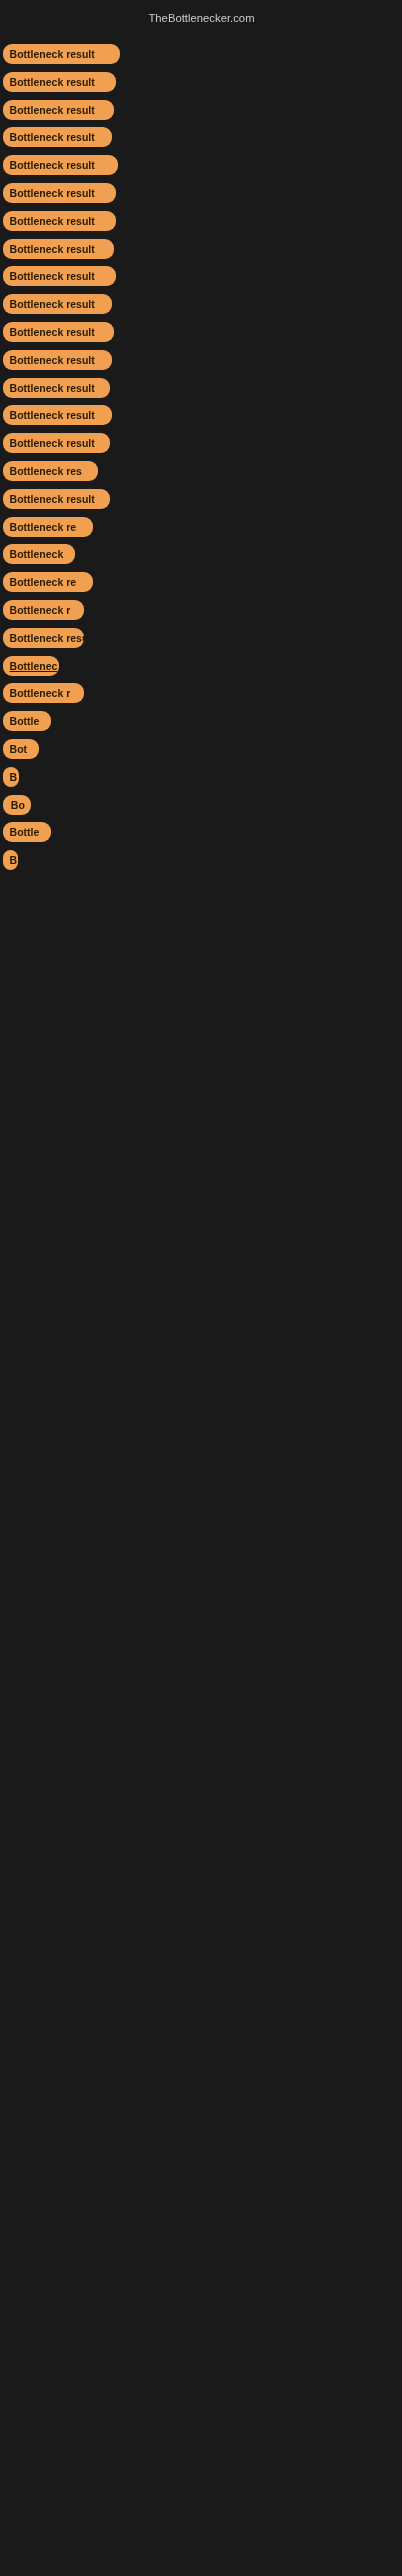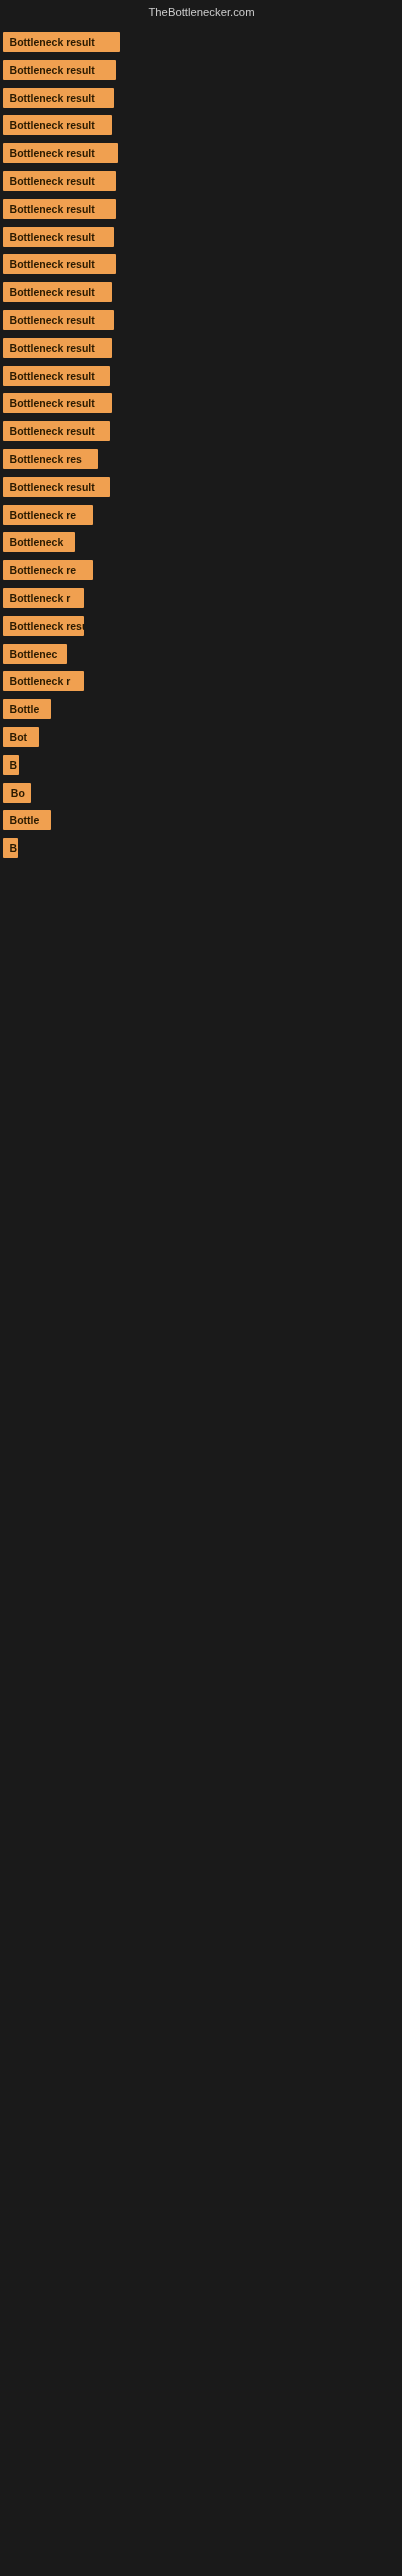--- a/index.html
+++ b/index.html
@@ -11,39 +11,39 @@
     body {
       width: 403px;
       min-height: 2576px;
       background-color: #1a1a1a;
       font-family: Arial, sans-serif;
       position: relative;
     }
 
     .header {
       text-align: center;
-      padding: 6px 0;
+      padding: 12px 0;
       color: #cccccc;
       font-size: 11.3px;
       font-weight: normal;
     }
 
     .bottleneck-item {
       margin: 4.8px 3.2px;
       display: block;
     }
 
     .bottleneck-badge {
       display: inline-block;
       background-color: #f0a050;
       color: #2a1a00;
       font-size: 10.5px;
       font-weight: bold;
       padding: 4px 6.4px;
-      border-radius: 1px;
+      border-radius: 9px;
       white-space: nowrap;
       overflow: hidden;
     }
 
     .items-container {
       padding: 3.2px 0;
     }
   </style>
 </head>
 <body>
@@ -68,21 +68,21 @@
     <div class="bottleneck-item"><span class="bottleneck-badge" style="max-width: 107px; width: 107px;">Bottleneck result</span></div>
     <div class="bottleneck-item"><span class="bottleneck-badge" style="max-width: 109px; width: 109px;">Bottleneck result</span></div>
     <div class="bottleneck-item"><span class="bottleneck-badge" style="max-width: 107px; width: 107px;">Bottleneck result</span></div>
     <div class="bottleneck-item"><span class="bottleneck-badge" style="max-width: 95px; width: 102px;">Bottleneck res</span></div>
     <div class="bottleneck-item"><span class="bottleneck-badge" style="max-width: 107px; width: 107px;">Bottleneck result</span></div>
     <div class="bottleneck-item"><span class="bottleneck-badge" style="max-width: 90px; width: 90px;">Bottleneck re</span></div>
     <div class="bottleneck-item"><span class="bottleneck-badge" style="max-width: 72px; width: 91px;">Bottleneck</span></div>
     <div class="bottleneck-item"><span class="bottleneck-badge" style="max-width: 90px; width: 90px;">Bottleneck re</span></div>
     <div class="bottleneck-item"><span class="bottleneck-badge" style="max-width: 81px; width: 81px;">Bottleneck r</span></div>
     <div class="bottleneck-item"><span class="bottleneck-badge" style="max-width: 97px; width: 81px;">Bottleneck resu</span></div>
-    <div class="bottleneck-item"><span class="bottleneck-badge" style="max-width: 68px; width: 64px;">Bottlenec</span></div>
+    <div class="bottleneck-item"><span class="bottleneck-badge" style="max-width: 68px; width: 56px; text-decoration: underline;">Bottlenec</span></div>
     <div class="bottleneck-item"><span class="bottleneck-badge" style="max-width: 81px; width: 81px;">Bottleneck r</span></div>
     <div class="bottleneck-item"><span class="bottleneck-badge" style="max-width: 48px; width: 48px;">Bottle</span></div>
     <div class="bottleneck-item"><span class="bottleneck-badge" style="max-width: 36px; width: 36px;">Bot</span></div>
     <div class="bottleneck-item"><span class="bottleneck-badge" style="max-width: 16px; width: 16px;">B</span></div>
     <div class="bottleneck-item"><span class="bottleneck-badge" style="max-width: 28px; width: 28px; text-align: right;">Bo</span></div>
     <div class="bottleneck-item"><span class="bottleneck-badge" style="max-width: 48px; width: 48px;">Bottle</span></div>
     <div class="bottleneck-item"><span class="bottleneck-badge" style="max-width: 14.5px; width: 14.5px;">B</span></div>
   </div>
 
 

